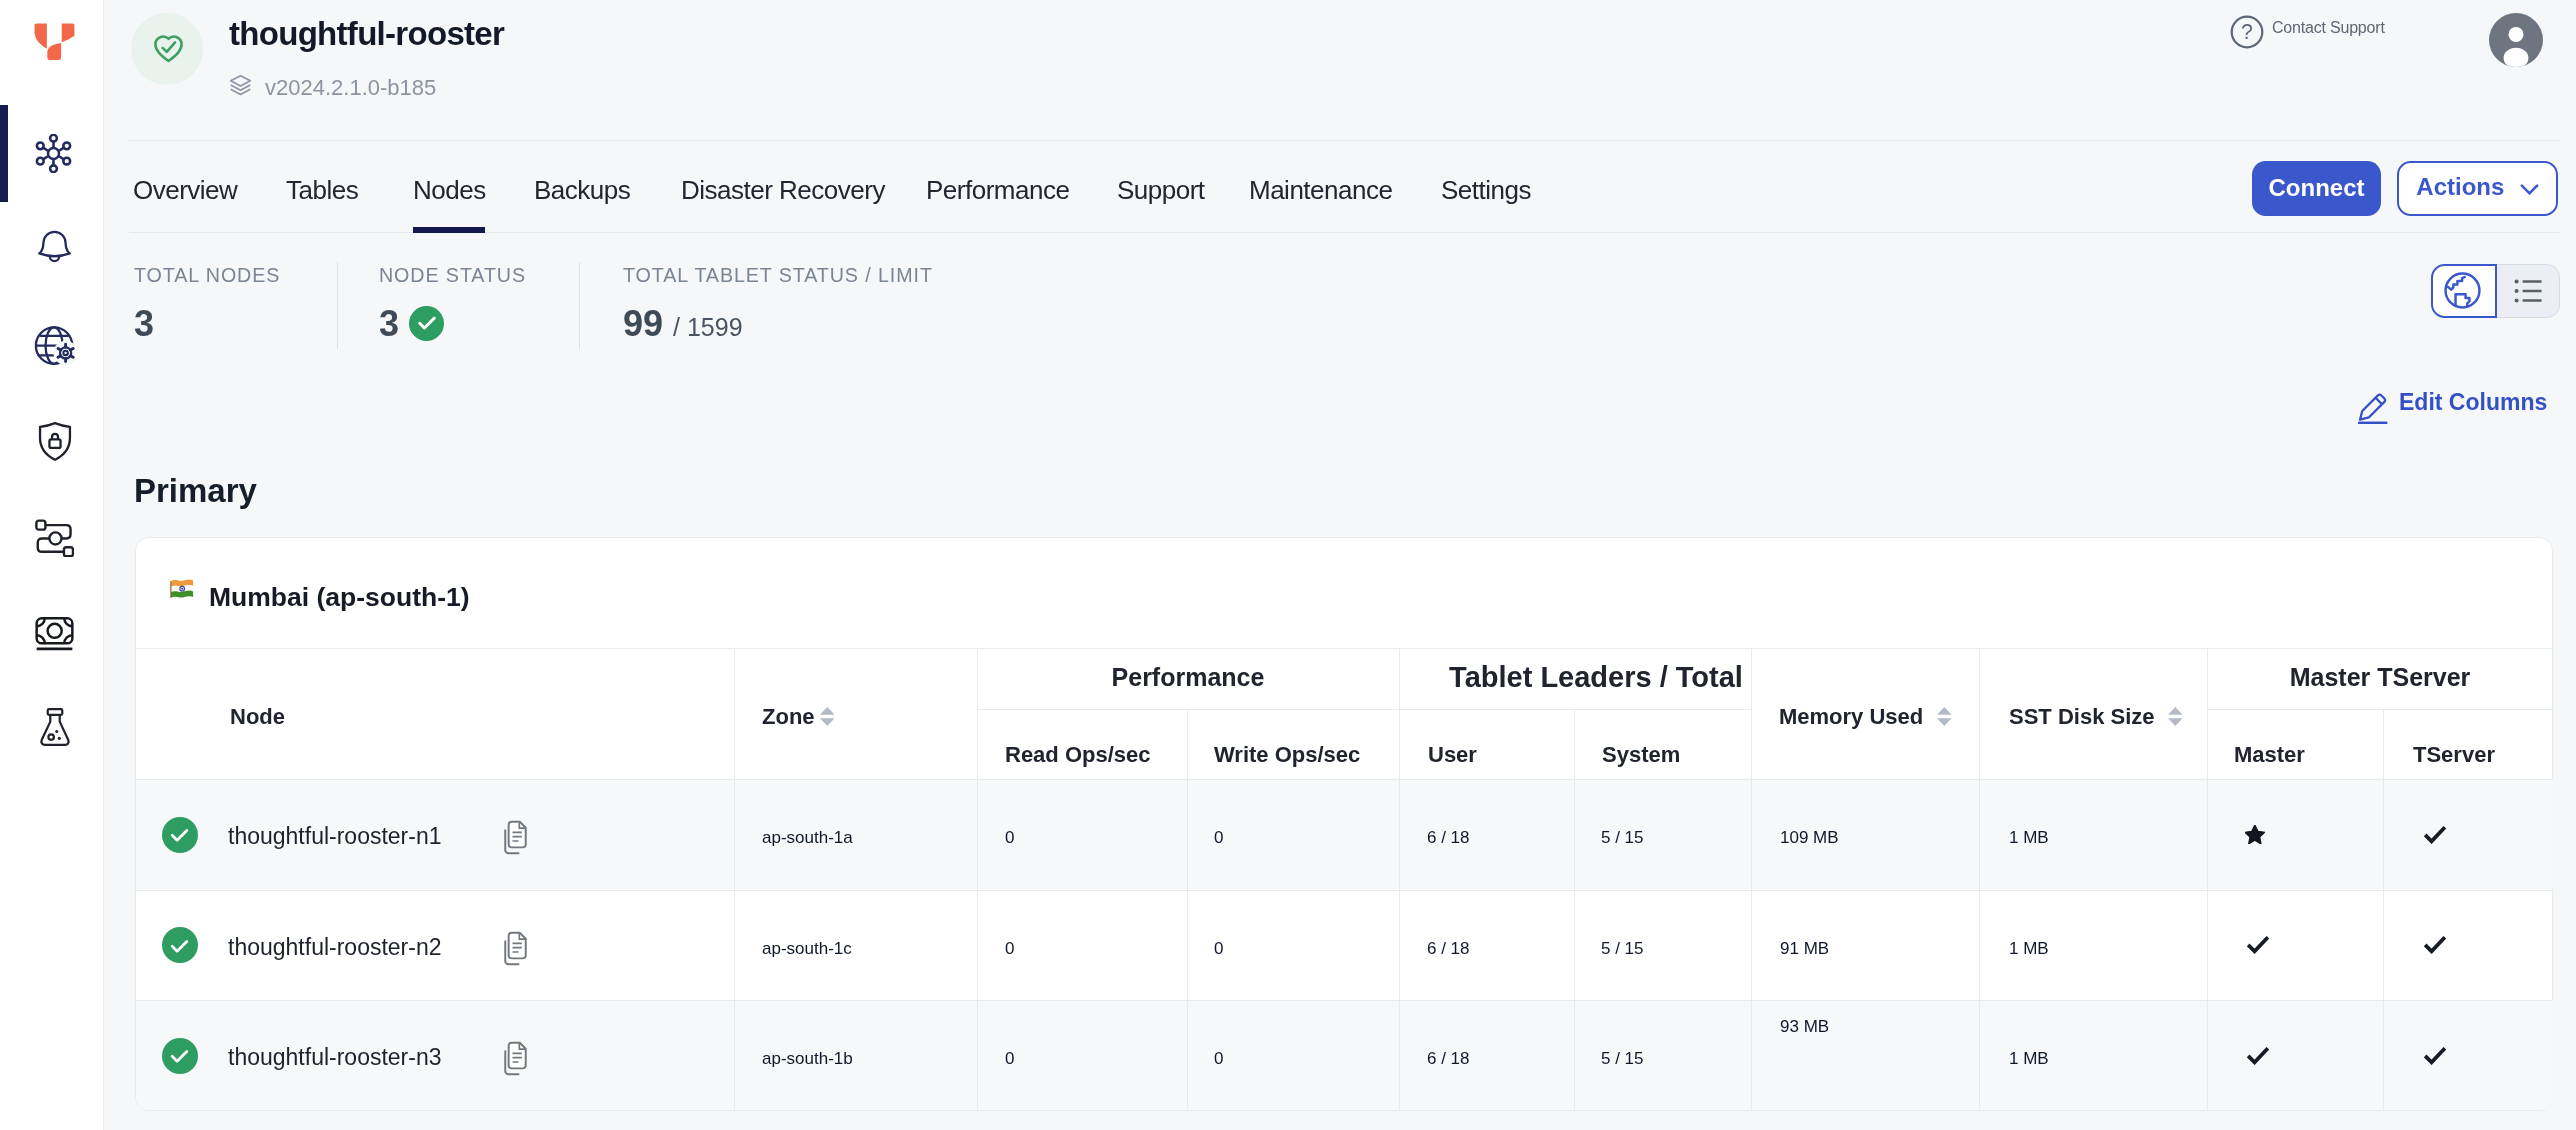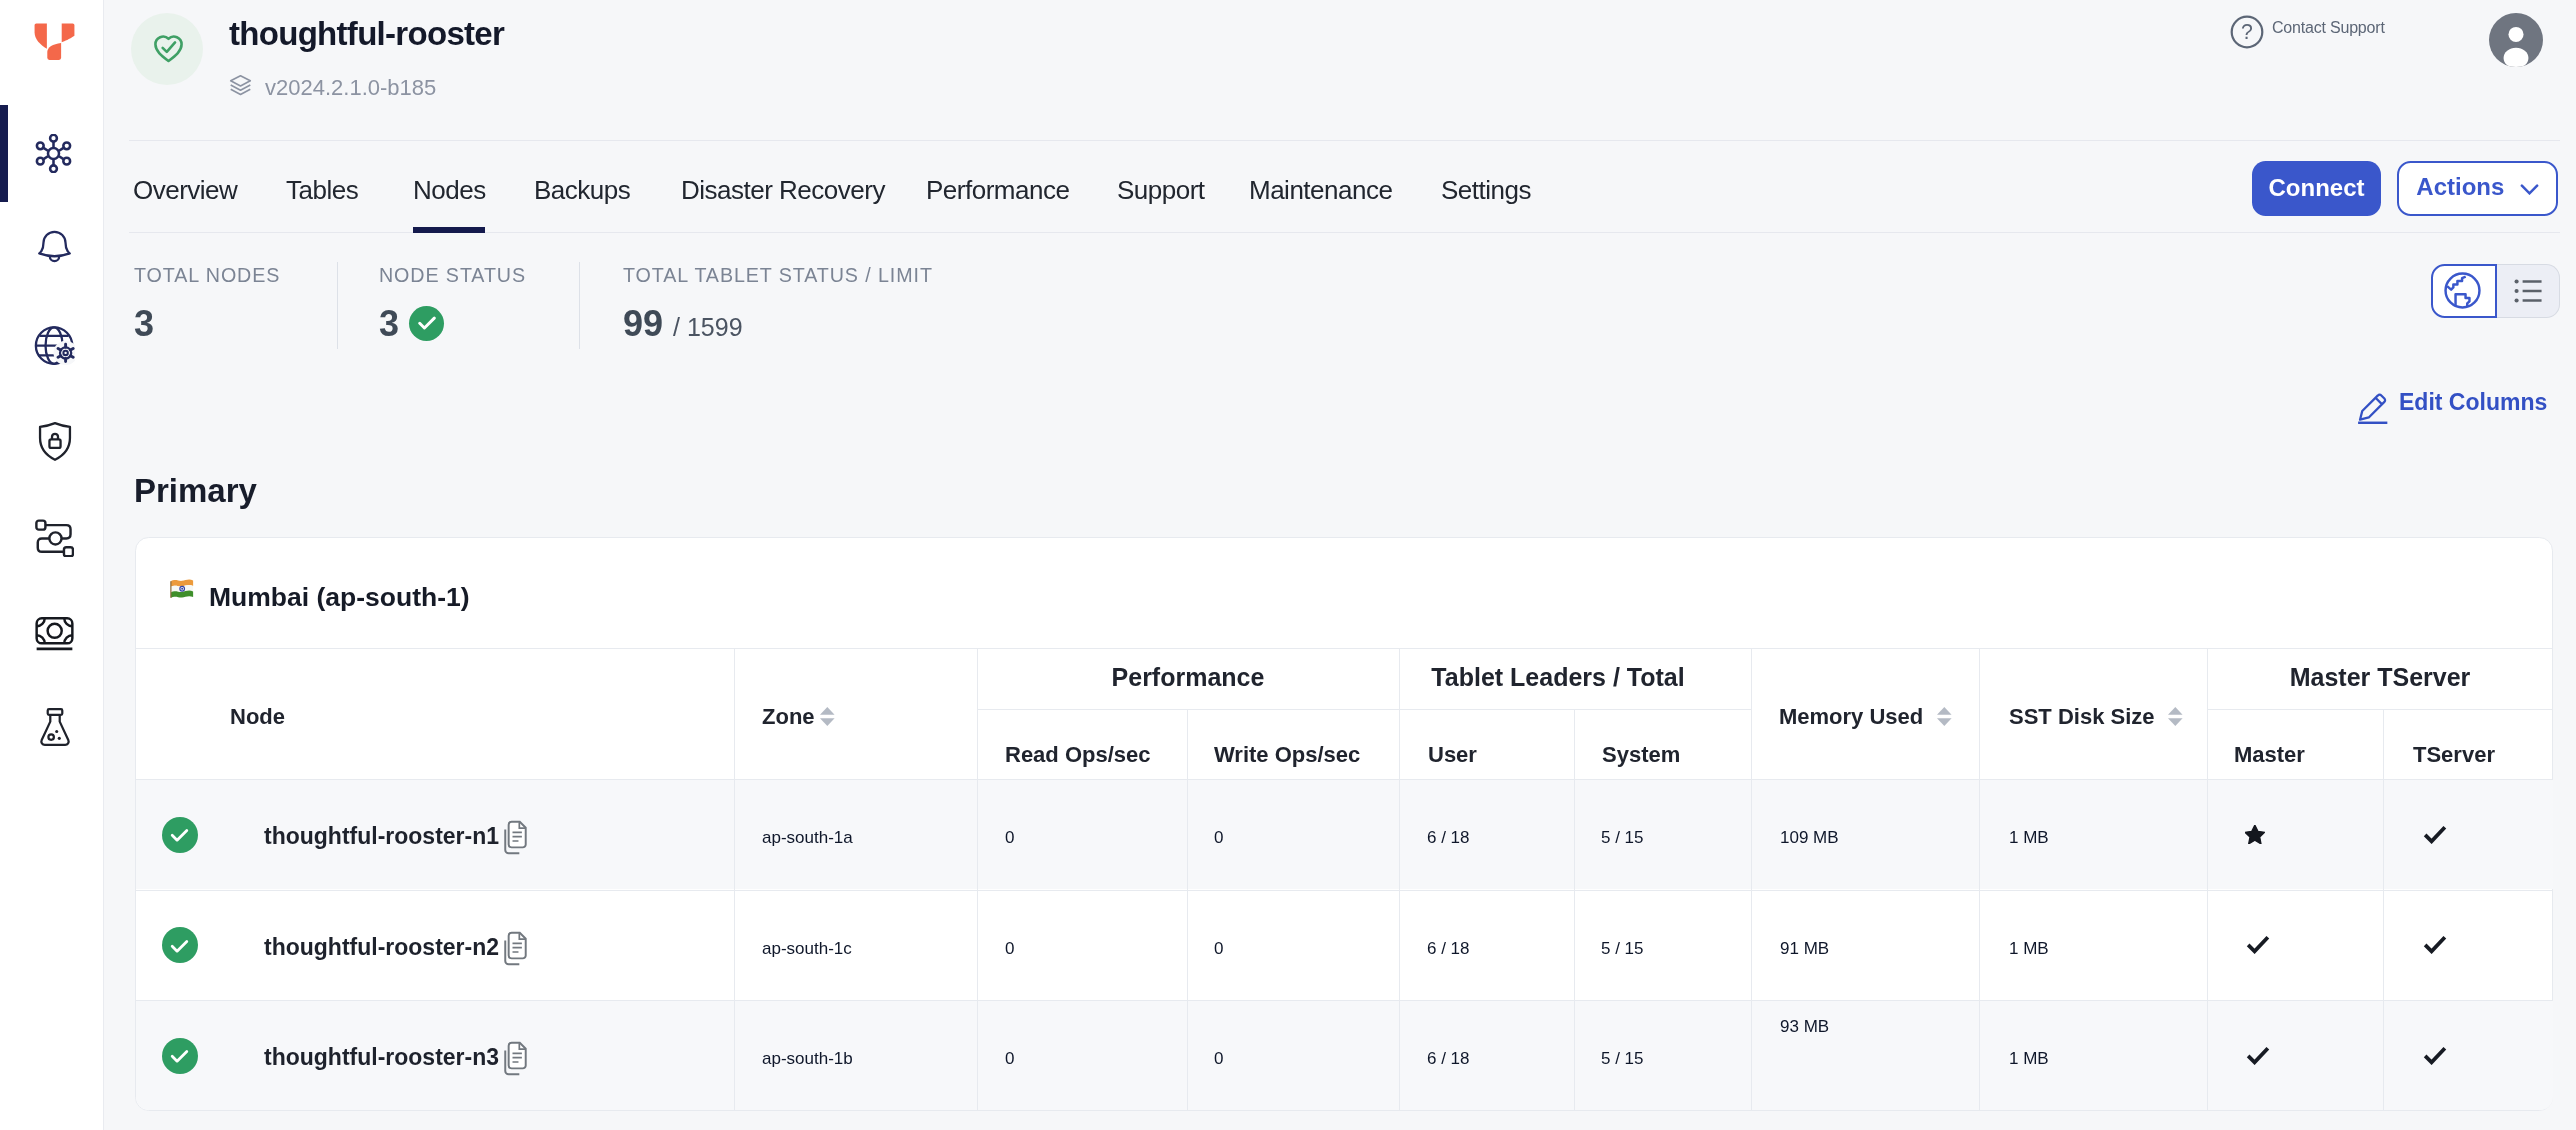--- a/index.html
+++ b/index.html
@@ -23,21 +23,21 @@
 .statdiv { position:absolute; top:262px; width:0.9px; height:87px; background:#dde1e8; }
 .editcols { position:absolute; left:2399px; top:389px; font-size:23px; font-weight:700; color:#3350c4;text-align:center; }
 .primary { position:absolute; left:134px; top:472px; font-size:33px; font-weight:700; color:#181d2b; }
 .card { position:absolute; left:135px; top:537px; width:2418px; height:574px; background:#ffffff; border:0.9px solid #e7eaef; border-radius:13.7px; }
 .mumbai { position:absolute; left:209px; top:582px; font-size:26.5px; font-weight:700; color:#161b27; }
 .vline { position:absolute; width:0.9px; background:#e7eaef; }
 .hline { position:absolute; height:0.9px; background:#e7eaef; }
 .stripe { position:absolute; left:136px; width:2417px; background:#f7f8fa; }
 .th { position:absolute; font-size:22px; font-weight:700; color:#20242e; line-height:29px; }
 .td { position:absolute; font-size:17px; color:#0f172a; line-height:33px; }
-.tdb { position:absolute; font-size:23px; font-weight:700; color:#1e222c; line-height:31px;margin-left:36px; }
+.tdb { position:absolute; font-size:23px; font-weight:400; color:#1e222c; line-height:31px; }
 .gcircle { position:absolute; width:38px; height:38px; border-radius:50%; background:#2e9d62; }
 </style>
 </head>
 <body>
 <div class="sidebar"></div>
 <div class="activebar"></div>
 
 <svg class="icn" style="left:34px;top:23px" width="41" height="39" viewBox="0 0 48 46">
  <path fill="#f4684a" d="M0.5,2.5 Q0.5,0.5 2.5,0.5 H15 V30.5 C7,25.5 0.5,19.5 0.5,11 Z"></path>
  <path fill="#f4684a" d="M32.5,0.5 H45.5 Q47.5,0.5 47.5,2.5 V15 C41,19.5 36.5,21 32.5,22.8 Z"></path>
@@ -207,21 +207,21 @@
 <div class="vline" style="left:1187px;top:709px;height:401px"></div>
 <div class="vline" style="left:1574px;top:709px;height:401px"></div>
 <div class="vline" style="left:2383px;top:709px;height:401px"></div>
 <div class="th" style="left:230px;top:702px">Node</div>
 <div class="th" style="left:762px;top:702px">Zone</div>
 <div class="abs" style="left:820px;top:707px"><svg width="14.6" height="19" viewBox="0 0 17 22" style="vertical-align:middle">
       <polygon points="8.5,0 17,9 0,9" fill="#b4bac4"></polygon>
       <polygon points="0,13 17,13 8.5,22" fill="#b4bac4"></polygon>
     </svg></div>
 <div class="th" style="left:977px;top:663px;width:422px;text-align:center;font-size:25px">Performance</div>
-<div class="th" style="left:1382px;top:663px;width:352px;text-align:center;font-size:25px">Tablet Leaders / Total</div>
+<div class="th" style="left:1420px;top:663px;width:352px;text-align:center;font-size:29px">Tablet Leaders / Total</div>
 <div class="th" style="left:1779px;top:702px">Memory Used</div>
 <div class="abs" style="left:1937px;top:707px"><svg width="14.6" height="19" viewBox="0 0 17 22" style="vertical-align:middle">
       <polygon points="8.5,0 17,9 0,9" fill="#b4bac4"></polygon>
       <polygon points="0,13 17,13 8.5,22" fill="#b4bac4"></polygon>
     </svg></div>
 <div class="th" style="left:2009px;top:702px">SST Disk Size</div>
 <div class="abs" style="left:2168px;top:707px"><svg width="14.6" height="19" viewBox="0 0 17 22" style="vertical-align:middle">
       <polygon points="8.5,0 17,9 0,9" fill="#b4bac4"></polygon>
       <polygon points="0,13 17,13 8.5,22" fill="#b4bac4"></polygon>
     </svg></div>

